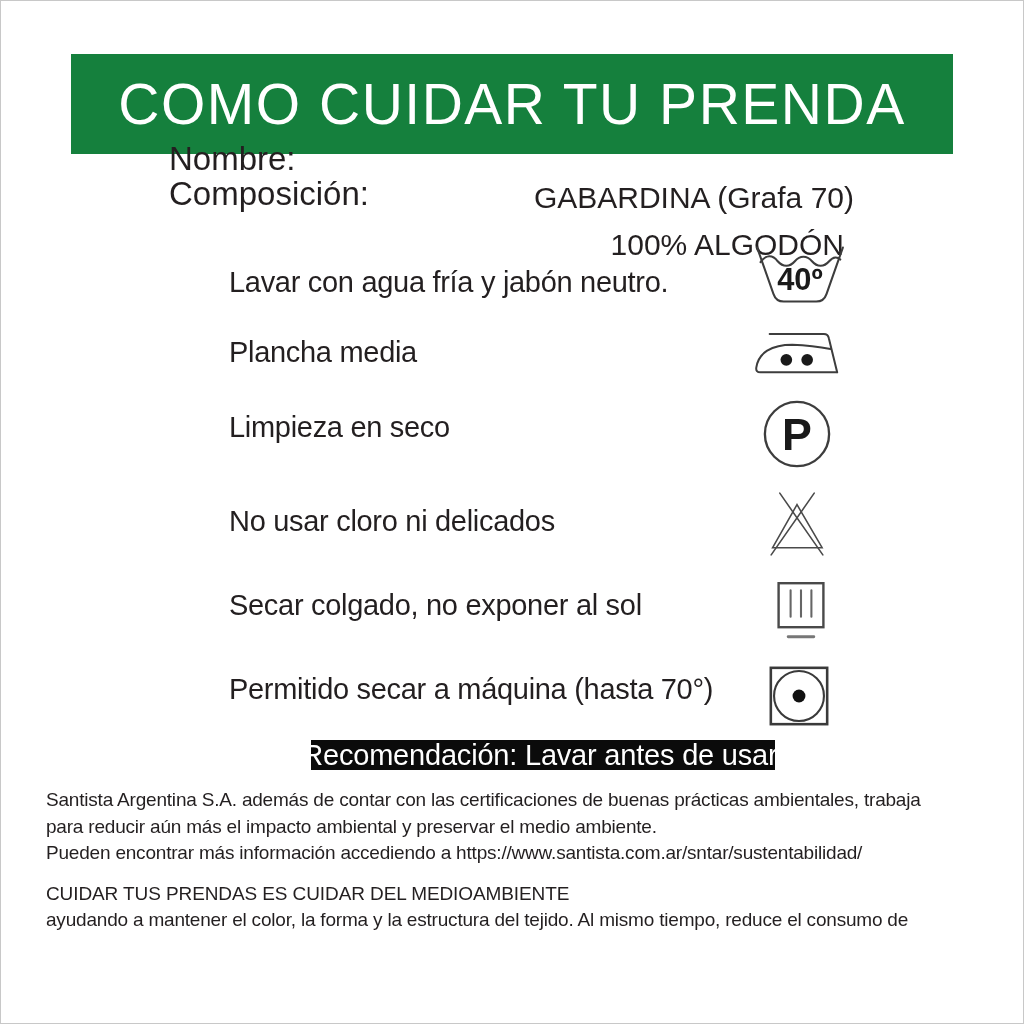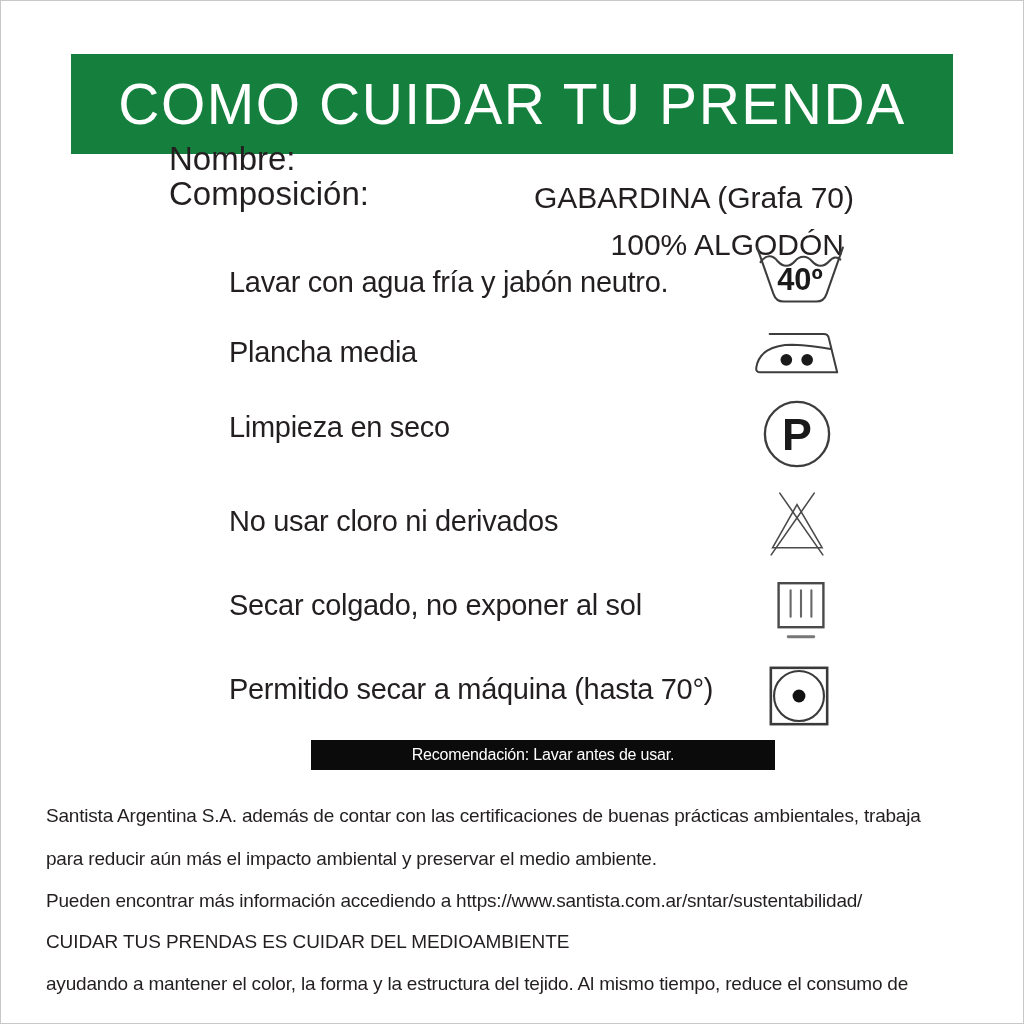--- a/index.html
+++ b/index.html
@@ -25,25 +25,25 @@
   }
   .info-label { position:absolute; font-size:33px; font-weight:400; }
   .info-value { position:absolute; font-size:30px; text-align:right; white-space:nowrap;margin-top:32px; }
   .care-text { position:absolute; left:180px; font-size:29px; letter-spacing:-0.3px; white-space:nowrap;margin-left:48px; }
   .care-icon { position:absolute; }
   .care-icon svg { display:block; }
   .rec-bar {
     position:absolute; left:310px; top:739px; width:464px; height:30px;
     background:#0b0b0b; color:#fff;
     display:flex; align-items:center; justify-content:center;
-    font-size:16px; letter-spacing:-0.2px; white-space:nowrap;
+    font-size:29px; letter-spacing:-0.2px; white-space:nowrap;
   }
   .footer { position:absolute; left:45px; top:786px; width:950px; }
   .footer .sec-heading { font-size:19px; line-height:26.5px; letter-spacing:-0.1px; }
-  .footer .sec-line    { font-size:19px; line-height:26.5px; letter-spacing:-0.2px; white-space:nowrap;margin-top:16px; }
+  .footer .sec-line    { font-size:19px; line-height:26.5px; letter-spacing:-0.2px; white-space:nowrap; }
   .footer .sec-gap { height:14px; }
 </style>
 </head>
 <body>
 
 <div class="page">
 
   <header class="banner">
     <h1>COMO CUIDAR TU PRENDA</h1>
   </header>
@@ -73,21 +73,21 @@
   </span>
 
   <span class="care-text" style="top:410px;text-align:right;">Limpieza en seco</span>
   <span class="care-icon" style="left:760px; top:397px;">
     <svg width="72" height="72" viewBox="0 0 74 74" fill="none">
       <circle cx="37" cy="37" r="33" stroke="#3d3d3d" stroke-width="2.4"></circle>
       <text x="37" y="53" text-anchor="middle" font-size="46" font-weight="bold" fill="#1a1a1a" font-family="Liberation Sans, sans-serif">P</text>
     </svg>
   </span>
 
-  <span class="care-text" style="top:504px;">No usar cloro ni derivados</span>
+  <span class="care-text" style="top:504px;">No usar cloro ni delicados</span>
   <span class="care-icon" style="left:763px; top:485px;">
     <svg width="66" height="76" viewBox="0 0 92 98" fill="none" stroke="#4a4a4a" stroke-width="2.2" stroke-linecap="round">
       <path d="M46 22 L12 82 L81 82 Z"></path>
       <path d="M22 6 L82 92"></path>
       <path d="M70 6 L10 92"></path>
     </svg>
   </span>
 
   <span class="care-text" style="top:588px;">Secar colgado, no exponer al sol</span>
   <span class="care-icon" style="left:768px; top:578px;">

